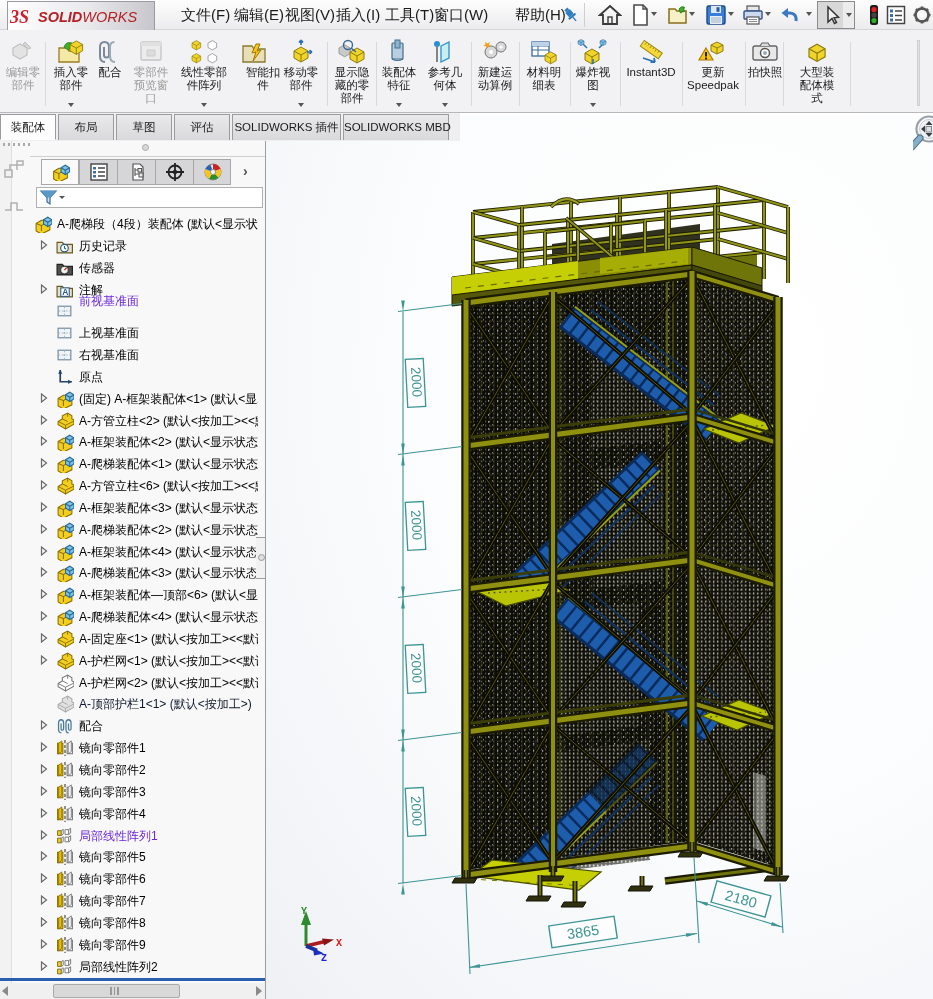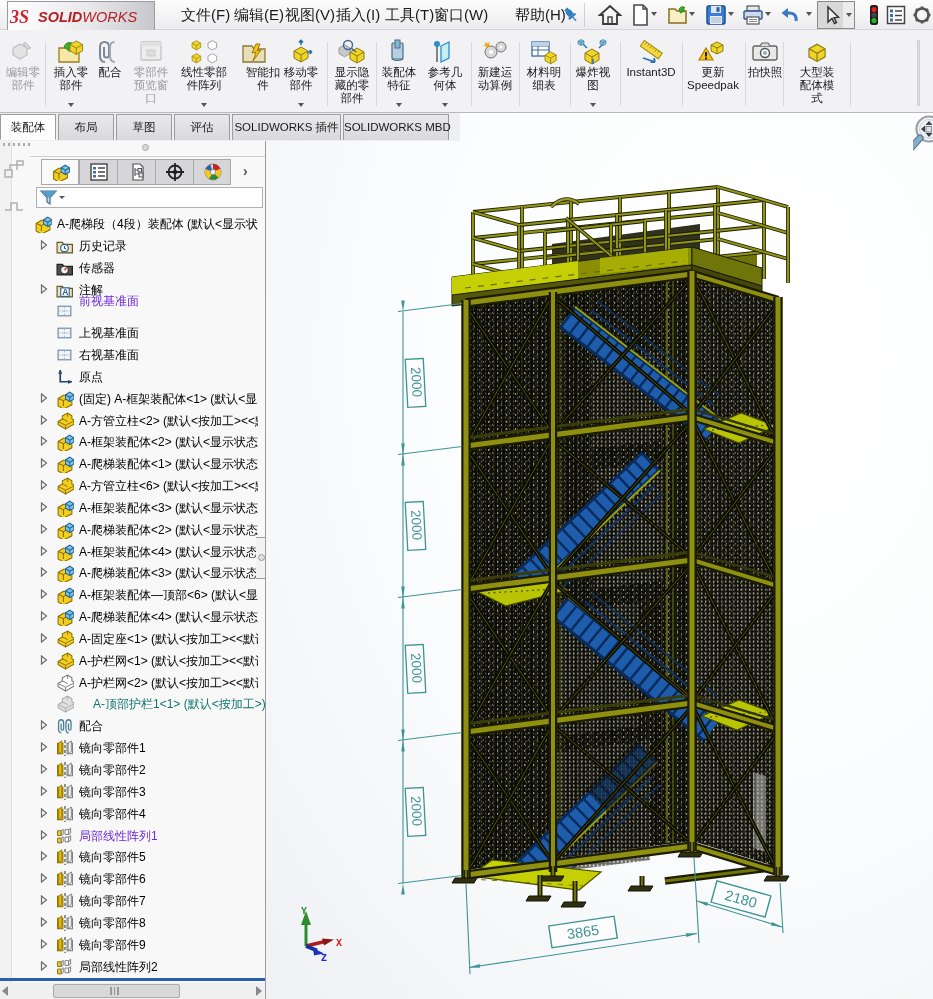--- a/index.html
+++ b/index.html
@@ -541,21 +541,21 @@
     <div class="trow" style="left:79px;top:512px;color:#000;width:179px">A-护栏网&lt;1&gt; (默认&lt;按加工&gt;&lt;&lt;默认&gt;_显示状态 1&gt;)</div>
     <svg class="abs" style="left:56px;top:533px" width="18" height="18" viewBox="0 0 17 17">
       <path d="M2 9 l4 -2.5 0 -3 5 -2.5 4 2.5 0 3 2 1 0 4 -8 4.5 -7 -4z" fill="#ffffff" stroke="#777777" stroke-width="1"></path>
       <path d="M2 9 l7 3.5 0 4 M9 12.5 l8 -4 M6 6.5 l5 2.5 M11 1 l0 3.5" fill="none" stroke="#777777" stroke-width="0.9"></path>
     </svg>
     <div class="trow" style="left:79px;top:534px;color:#000;width:179px">A-护栏网&lt;2&gt; (默认&lt;按加工&gt;&lt;&lt;默认&gt;_显示状态 1&gt;)</div>
     <svg class="abs" style="left:56px;top:554px" width="18" height="18" viewBox="0 0 17 17">
       <path d="M2 9 l4 -2.5 0 -3 5 -2.5 4 2.5 0 3 2 1 0 4 -8 4.5 -7 -4z" fill="#e0e0e0" stroke="#aaaaaa" stroke-width="1"></path>
       <path d="M2 9 l7 3.5 0 4 M9 12.5 l8 -4 M6 6.5 l5 2.5 M11 1 l0 3.5" fill="none" stroke="#aaaaaa" stroke-width="0.9"></path>
     </svg>
-    <div class="trow" style="left:93px;top:555px;color:#0f766e;width:179px">A-顶部护栏1&lt;1&gt; (默认&lt;按加工&gt;)</div>
+    <div class="trow" style="left:79px;top:555px;color:#0f172a;width:179px">A-顶部护栏1&lt;1&gt; (默认&lt;按加工&gt;)</div>
     <svg class="abs" style="left:40px;top:579px" width="8" height="10" viewBox="0 0 8 10">
       <path d="M1.5 1 L6.5 5 L1.5 9 Z" fill="none" stroke="#6a6a6a" stroke-width="1.2"></path>
     </svg>
     <svg class="abs" style="left:56px;top:576px" width="18" height="18" viewBox="0 0 17 17">
       <path d="M5 15 q-2.6 0 -2.6 -3.4 l0 -6 q0 -3 2.4 -3 q2.4 0 2.4 3 l0 5.5 q0 1.4 -1.2 1.4 q-1.2 0 -1.2 -1.4 l0 -5" fill="none" stroke="#4a7a9a" stroke-width="1.2"></path>
       <path d="M12 15 q-2.6 0 -2.6 -3.4 l0 -6 q0 -3 2.4 -3 q2.4 0 2.4 3 l0 5.5 q0 1.4 -1.2 1.4 q-1.2 0 -1.2 -1.4 l0 -5" fill="none" stroke="#4a7a9a" stroke-width="1.2"></path>
     </svg>
     <div class="trow" style="left:79px;top:577px;color:#000;width:179px">配合</div>
     <svg class="abs" style="left:40px;top:601px" width="8" height="10" viewBox="0 0 8 10">
       <path d="M1.5 1 L6.5 5 L1.5 9 Z" fill="none" stroke="#6a6a6a" stroke-width="1.2"></path>

